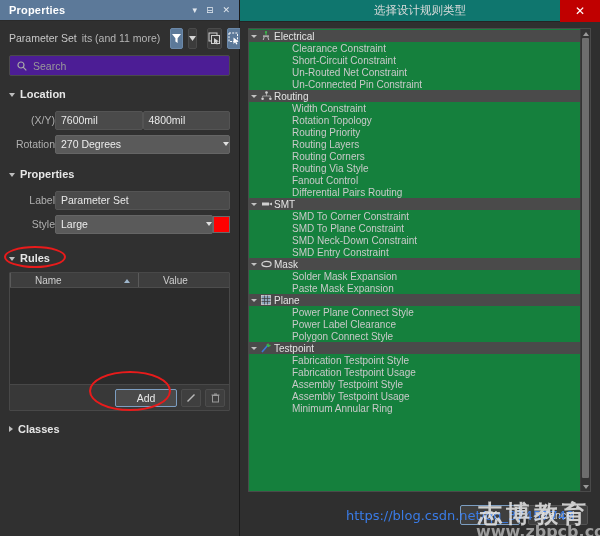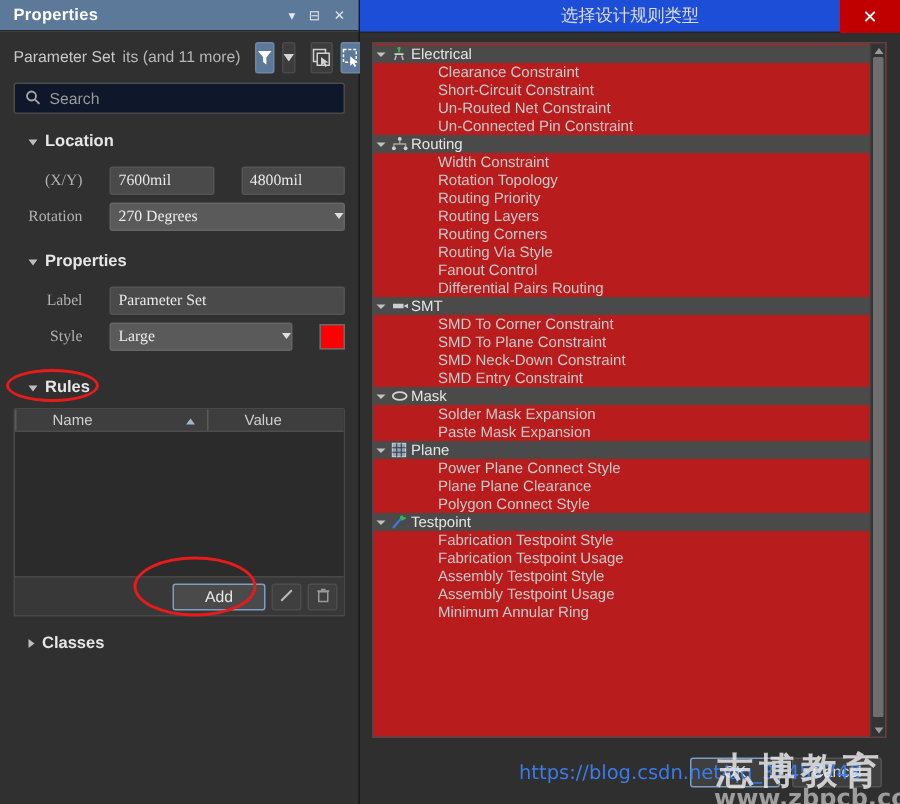--- a/index.html
+++ b/index.html
@@ -41,43 +41,43 @@
     width: 22px; height: 21px; border-radius: 2px;
     background: #3c3c3c; border: 1px solid #4a4a4a;
     display: flex; align-items: center; justify-content: center;
     cursor: pointer;
   }
   .tbtn.accent { background: #5c7999; border-color: #6b88a8; }
   .tbtn.narrow { width: 15px; }
   .tbtn svg { display: block; }
 
   .searchbox {
-    margin: 0 9px; height: 21px; background: #0f172a;
+    margin: 0 9px; height: 21px; background: #4c1d95;
     border: 1px solid #4a4a4a; border-radius: 2px;
     display: flex; align-items: center; padding: 0 7px; gap: 6px;
   }
   .searchbox .ph { color: #9a9a9a; font-size: 10.5px; }
 
   .section-head {
     display: flex; align-items: center; gap: 5px;
-    padding: 0 19px; height: 24px; margin-top: 6px;
+    padding: 0 9px; height: 24px; margin-top: 6px;
     position: relative;
   }
   .section-head .caret {
     width: 0; height: 0; border-left: 3.5px solid transparent; border-right: 3.5px solid transparent;
     border-top: 4px solid #bdbdbd; margin-top: 2px;
   }
   .section-head .caret.collapsed {
     border: none; border-top: 3.5px solid transparent; border-bottom: 3.5px solid transparent;
     border-left: 4px solid #bdbdbd; margin-top: 0;
   }
   .section-head .stitle { color: #e6e6e6; font-size: 11px; font-weight: bold; }
 
   .fields { padding: 2px 9px 0 9px; }
-  .field-line { display: flex; align-items: center; height: 24px; gap: 18px; font-family: Liberation Serif, serif; }
+  .field-line { display: flex; align-items: center; height: 24px; gap: 0; }
   .flabel { width: 46px; text-align: right; color: #b0b0b0; font-size: 10.5px; }
   .input {
     flex: 1; height: 19px; background: #4a4a4a; border: 1px solid #545454; border-radius: 2px;
     color: #e8e8e8; font-size: 10.5px; display: flex; align-items: center; padding: 0 5px;
   }
   .select {
     flex: 1; height: 19px; background: #5a5a5a; border: 1px solid #656565; border-radius: 2px;
     color: #ededed; font-size: 10.5px; display: flex; align-items: center;
     padding: 0 0 0 5px; justify-content: space-between; cursor: pointer;
   }
@@ -119,37 +119,37 @@
     width: 20px; height: 18px; background: #3f3f3f; border: 1px solid #4c4c4c; border-radius: 2px;
     display: flex; align-items: center; justify-content: center; cursor: pointer;
   }
 
   
   #dialog {
     position: absolute; left: 240px; top: 0; width: 360px; height: 536px;
     background: #2f2f2f;
   }
   #dialog-titlebar {
-    height: 22px; background: #1d4ed8; position: relative;
+    height: 22px; background: #0f766e; position: relative;
     display: flex; align-items: center; justify-content: center;
     border-bottom: 1px solid #242424;
   }
   #dialog-title {
     color: #dcdcdc; font-size: 11.5px;
     font-family: "DejaVu Sans", "Liberation Sans", sans-serif;
   }
   #close-btn {
     position: absolute; right: 0; top: 0; width: 40px; height: 22px;
     background: #c00000; color: #fff; font-size: 12px;
     display: flex; align-items: center; justify-content: center; cursor: pointer;
   }
 
   #tree-outer {
     position: absolute; left: 8px; top: 28px; right: 9px; bottom: 44px;
-    background: #b91c1c; border: 1px solid #4a4a4a;
+    background: #15803d; border: 1px solid #4a4a4a;
     display: flex;
   }
   #tree {
     flex: 1; overflow: hidden; position: relative; padding-top: 1px;
   }
   .trow { height: 12px; display: flex; align-items: center; white-space: nowrap; }
   .trow.group { background: #4a4a4a; }
   .trow .exp {
     width: 10px; display: flex; align-items: center; justify-content: center;
   }
@@ -489,21 +489,21 @@
                 <rect x="0.5" y="0.5" width="9" height="9" fill="#8fa6bd" stroke="#d0d0d0" stroke-width="0.8"></rect>
                 <path d="M3.5 0.5 v9 M6.5 0.5 v9 M0.5 3.5 h9 M0.5 6.5 h9" stroke="#3b3b3b" stroke-width="0.7"></path>
               </svg>
             </span>
             <span class="glabel">Plane</span>
           </div>
           <div class="trow">
             <span class="clabel">Power Plane Connect Style</span>
           </div>
           <div class="trow">
-            <span class="clabel">Plane Plane Clearance</span>
+            <span class="clabel">Power Label Clearance</span>
           </div>
           <div class="trow">
             <span class="clabel">Polygon Connect Style</span>
           </div>
           <div class="trow group">
             <span class="exp">
               <i></i>
             </span>
             <span class="gicon">
               <svg width="10" height="10" viewBox="0 0 10 10">

